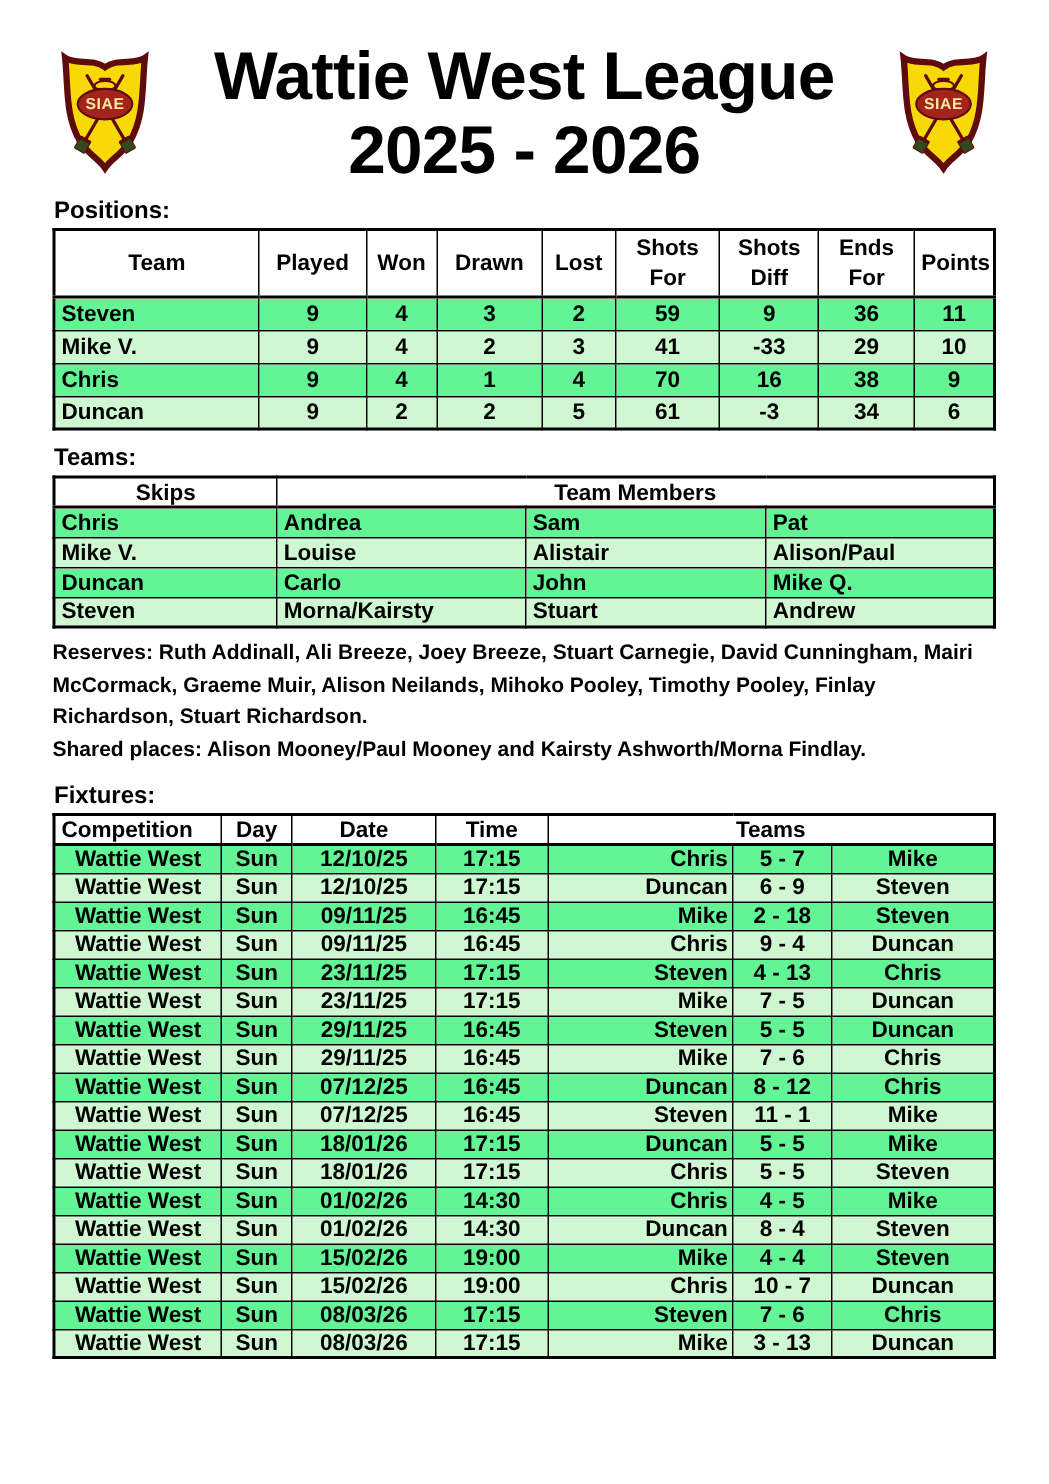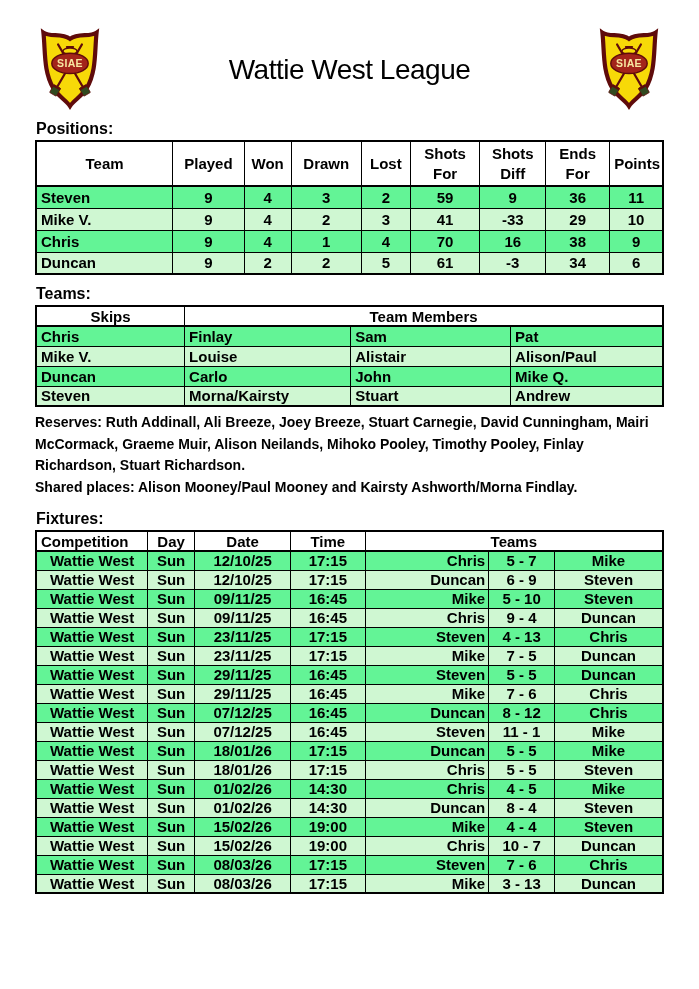--- a/index.html
+++ b/index.html
@@ -26,21 +26,21 @@
   .crest .shield{fill:var(--crest-yellow);stroke:var(--crest-border);stroke-width:6;}
   .crest .handle{stroke:var(--crest-border);stroke-width:3.2;stroke-linecap:round;}
   .crest .broomhead{fill:var(--broom-head);stroke:var(--crest-border);stroke-width:1;}
   .crest .band{fill:var(--crest-border);}
   .crest .oval{fill:var(--crest-oval);stroke:var(--crest-border);stroke-width:2;}
   .crest .stone-body{fill:var(--crest-yellow);stroke:var(--crest-border);stroke-width:2;}
   .crest .stone-handle{fill:var(--crest-border);}
   .crest .crest-text{fill:var(--crest-letters);font-family:"Liberation Sans",sans-serif;
     font-weight:bold;font-size:15px;letter-spacing:.5px;}
   .title-block{flex:1 1 auto;text-align:center;}
-  .title-line{font-size:28px;line-height:49px;font-weight:400;letter-spacing:-.5px;}
+  .title-line{font-size:45px;line-height:49px;font-weight:700;letter-spacing:-.5px;}
 
   
   .section-label{font-size:16px;font-weight:700;margin:10px 0 2px 1px;}
   .label-positions{margin-top:8px;}
   .label-fixtures{margin-top:12px;}
 
   
   table{border-collapse:collapse;width:100%;table-layout:fixed;}
   .tbl{border:2px solid #000;font-size:15px;font-weight:700;padding-left:28px;}
   .tbl th,.tbl td{border:1px solid #000;padding:0 4px;overflow:hidden;white-space:nowrap;}
@@ -88,20 +88,21 @@
       <g>
         <rect class="stone-handle" x="44" y="26" width="12" height="3" rx="1.5"></rect>
         <ellipse class="stone-body" cx="50" cy="33.5" rx="10" ry="4.5"></ellipse>
       </g>
       <ellipse class="oval" cx="50" cy="51" rx="26" ry="14.5"></ellipse>
       <text class="crest-text" x="50" y="56" text-anchor="middle">SIAE</text>
     </svg>
 
     <div class="title-block">
       <div class="title-line">Wattie West League</div>
+      <div class="title-line">2025 - 2026</div>
     </div>
 
     <svg class="crest" viewBox="0 0 100 118" aria-hidden="true">
       <path class="shield" d="M50 16 C38 7 22 14 12 7 C15 34 12 62 26 86 C34 99 44 103 50 112 C56 103 66 99 74 86 C88 62 85 34 88 7 C78 14 62 7 50 16 Z"></path>
       <line class="handle" x1="67" y1="24" x2="32" y2="84"></line>
       <line class="handle" x1="33" y1="24" x2="68" y2="84"></line>
       <g transform="translate(32,84) rotate(30)">
         <rect class="broomhead" x="-5.5" y="0" width="11" height="13" rx="1"></rect>
         <rect class="band" x="-5.5" y="0" width="11" height="3"></rect>
       </g>
@@ -207,21 +208,21 @@
     <thead>
       <tr>
         <th>Skips</th>
         <th colspan="3">Team Members</th>
       </tr>
     </thead>
     <tbody>
 
     <tr>
         <td>Chris</td>
-        <td>Finlay</td>
+        <td>Andrea</td>
         <td>Sam</td>
         <td>Pat</td>
       </tr>
         <tr>
         <td>Mike V.</td>
         <td>Louise</td>
         <td>Alistair</td>
         <td>Alison/Paul</td>
       </tr>
         <tr>
@@ -283,21 +284,21 @@
         <td class="cell-right">Duncan</td>
         <td>6 - 9</td>
         <td class="cell-left">Steven</td>
       </tr>
         <tr>
         <td class="cell-left">Wattie West</td>
         <td>Sun</td>
         <td>09/11/25</td>
         <td>16:45</td>
         <td class="cell-right">Mike</td>
-        <td>5 - 10</td>
+        <td>2 - 18</td>
         <td class="cell-left">Steven</td>
       </tr>
         <tr>
         <td class="cell-left">Wattie West</td>
         <td>Sun</td>
         <td>09/11/25</td>
         <td>16:45</td>
         <td class="cell-right">Chris</td>
         <td>9 - 4</td>
         <td class="cell-left">Duncan</td>

